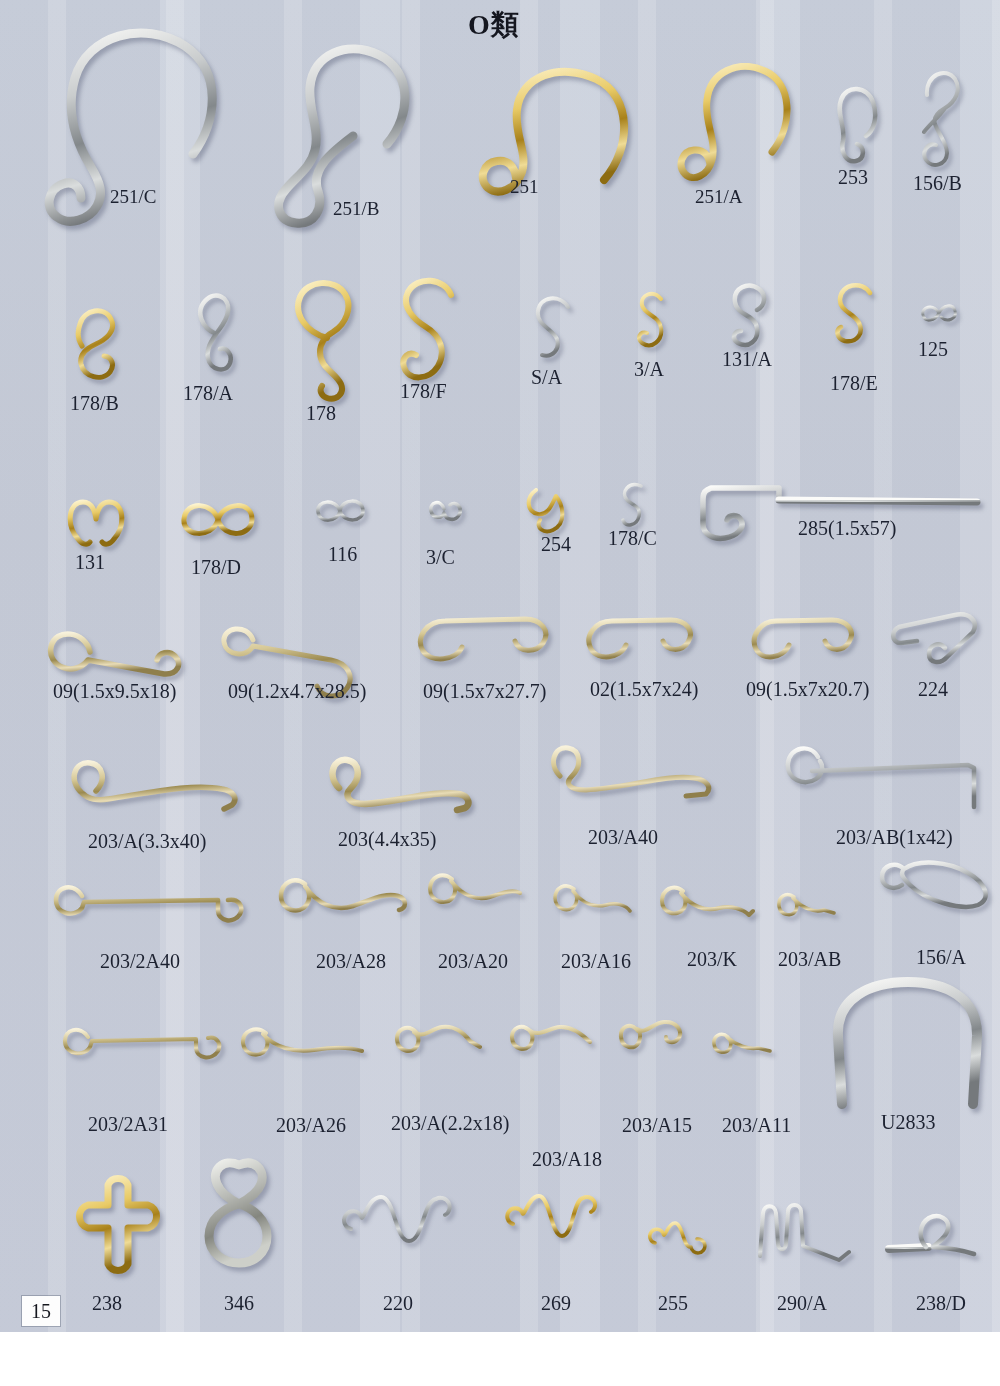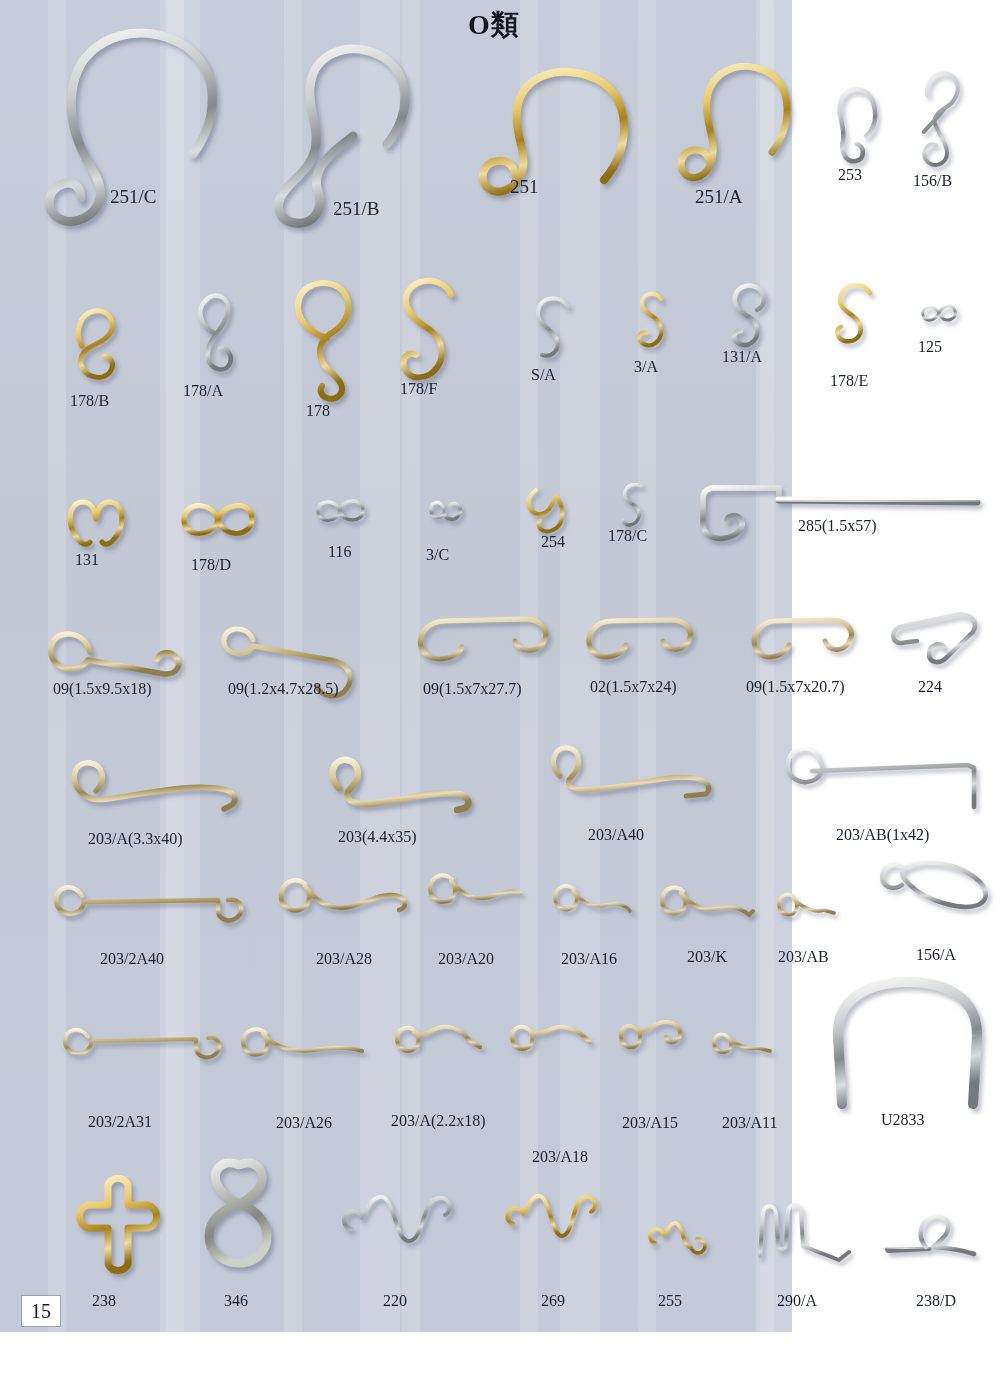--- a/index.html
+++ b/index.html
@@ -1,24 +1,24 @@
 <!DOCTYPE html>
 <html><head>
 <meta charset="utf-8">
 <style>
   html,body{margin:0;padding:0;background:#ffffff;}
   #stage{position:relative;width:1000px;height:1386px;background:#ffffff;overflow:hidden;
          font-family:"Liberation Serif", serif;}
-  .page{position:absolute;left:0;top:0;width:792px;height:1332px;
+  .page{position:absolute;left:0;top:0;width:1000px;height:1332px;
         background:
           repeating-linear-gradient(90deg, rgba(255,255,255,0) 0 48px, rgba(255,255,255,.16) 48px 66px, rgba(255,255,255,0) 66px 118px),
           repeating-linear-gradient(90deg, rgba(120,128,150,.05) 0 160px, rgba(255,255,255,.10) 160px 200px),
           linear-gradient(180deg,#cad0dc 0%,#c7ccd8 40%,#c9cedb 100%);}
   .title{position:absolute;font-weight:bold;font-size:28px;color:#14161f;letter-spacing:1px;}
-  .lbl{position:absolute;font-size:16px;color:#1c2130;white-space:nowrap;}
+  .lbl{position:absolute;font-size:20px;color:#1c2130;white-space:nowrap;}
   .lbl.lg{font-size:19px;}
   .pagenum{position:absolute;left:22px;top:1296px;width:38px;height:30px;background:#fdfdfd;
            color:#15171e;font-size:20px;text-align:center;line-height:30px;
            box-shadow:0 0 0 1px rgba(100,108,128,.45);}
   svg.hook{position:absolute;overflow:visible;filter:drop-shadow(3px 4px 2px rgba(45,52,82,.30));}
   svg.hook path{fill:none;stroke-linecap:round;stroke-linejoin:round;}
   .w3{stroke-width:3}.w35{stroke-width:3.5}.w4{stroke-width:4}.w45{stroke-width:4.5}
   .w5{stroke-width:5}.w55{stroke-width:5.5}.w6{stroke-width:6}.w65{stroke-width:6.5}
   .w7{stroke-width:7}.w8{stroke-width:8}.w9{stroke-width:9}.w10{stroke-width:10}
   .sq{stroke-linecap:square}

